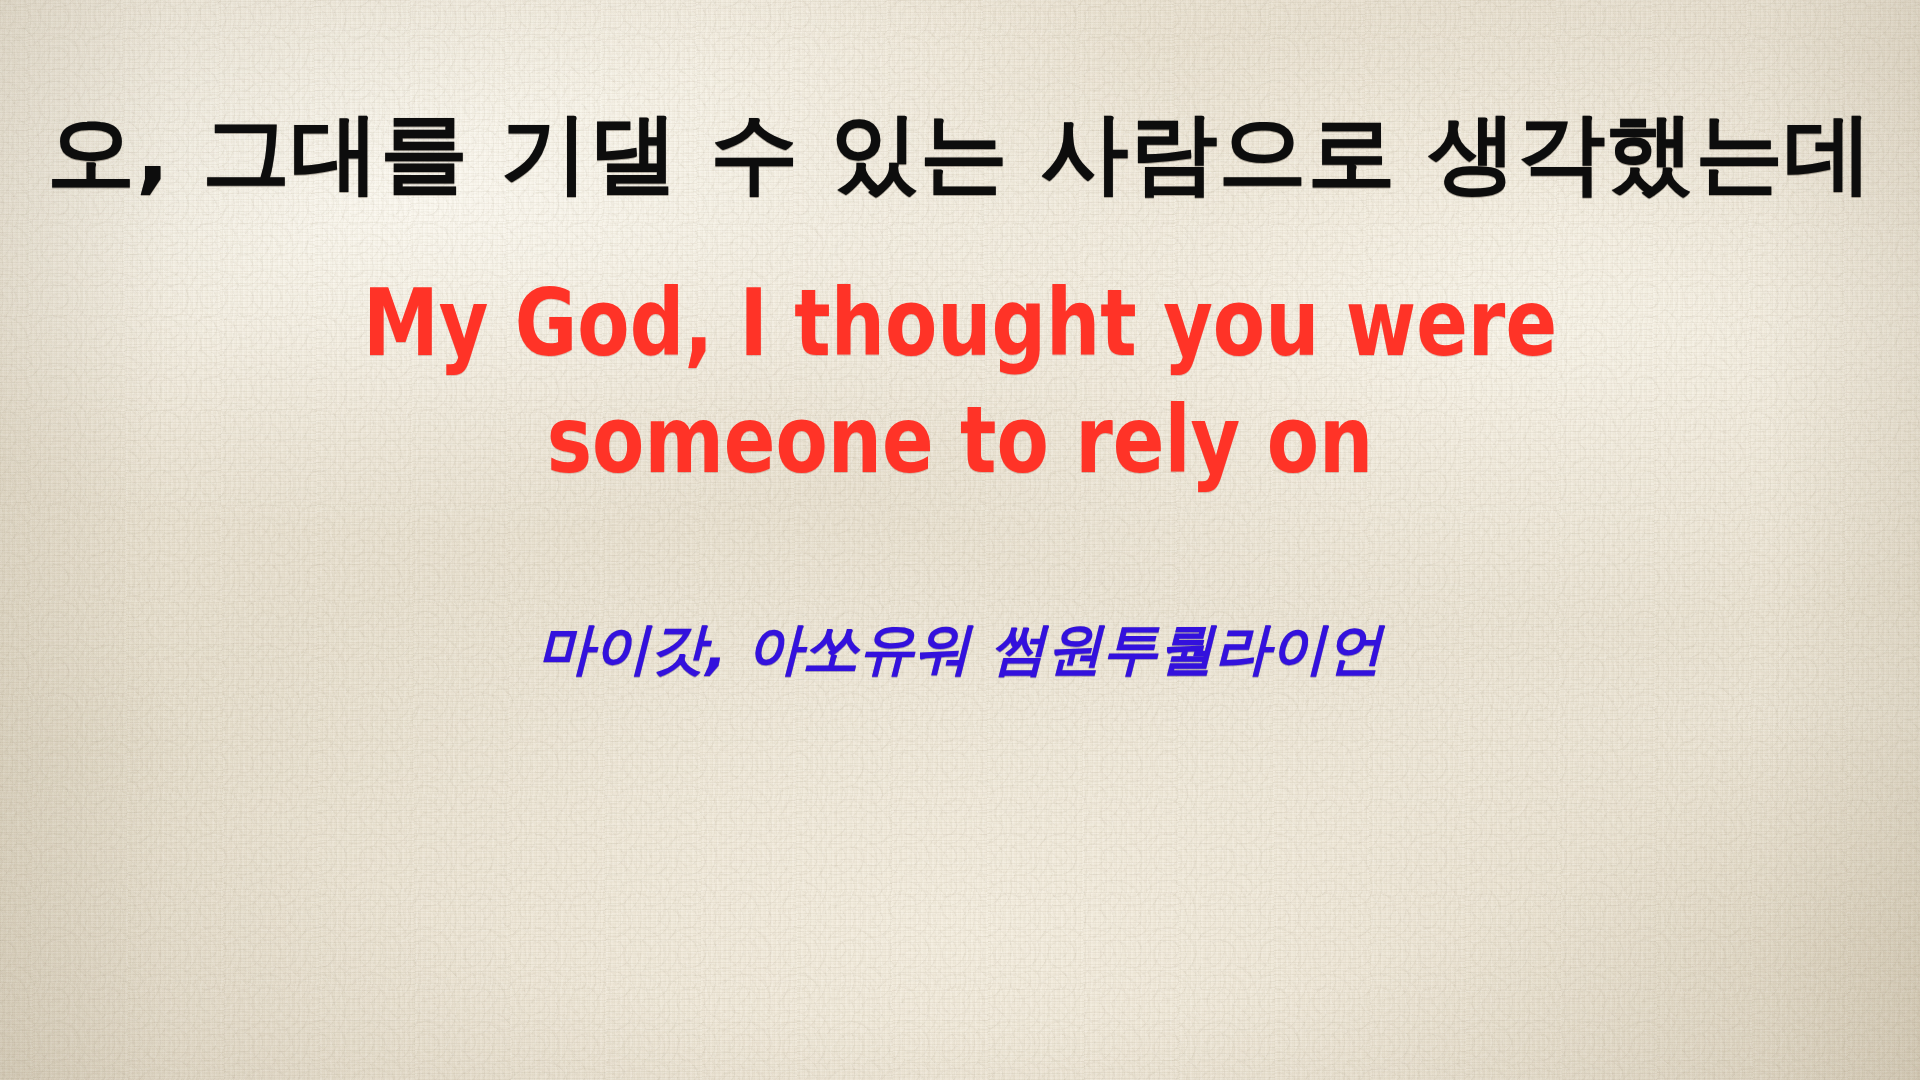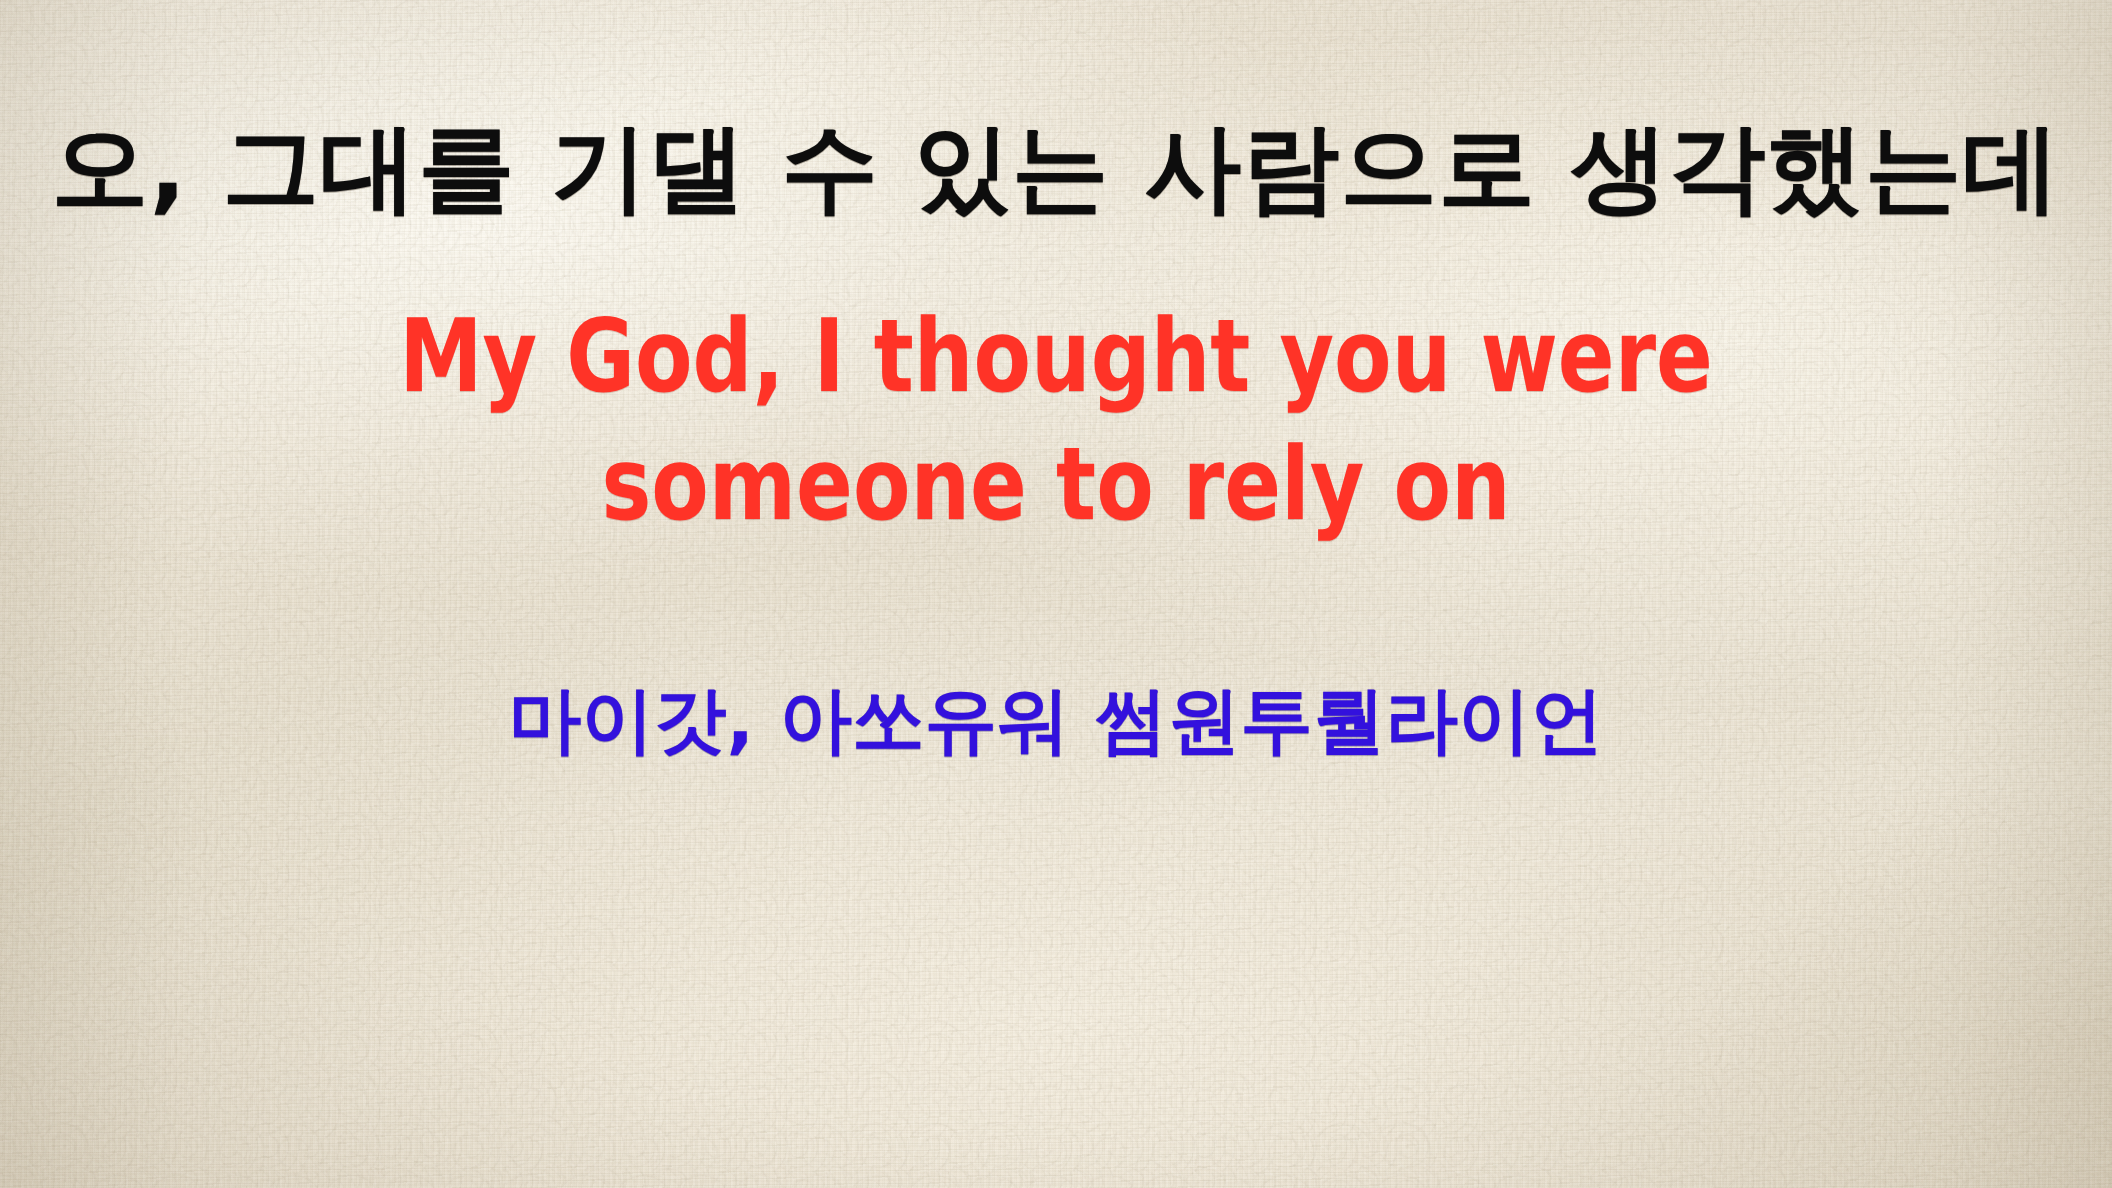--- a/index.html
+++ b/index.html
@@ -144,26 +144,27 @@
     line-height: 1.28;
     transform: scaleX(0.92);
     transform-origin: center center;
     text-shadow: 0 1px 0 rgba(140,30,20,0.22);
   }
 
   
   #line-korean-phonetic {
     margin-top: 118px;
     font-family: "DejaVu Sans", sans-serif;
-    font-size: 66px;
+    font-size: 56px;
     font-weight: 700;
     letter-spacing: 0px;
     text-shadow:
       0 1px 0 rgba(25,10,110,0.30),
       0 0 1px rgba(0,0,0,0.22);
+    font-style: italic;
   }
 </style>
 </head>
 <body>
 
 <div id="slide">
 
   <div id="paper-base" style="background-color: rgb(235, 228, 212);"></div>
   <div id="paper-weave-h"></div>
   <div id="paper-weave-v"></div>

